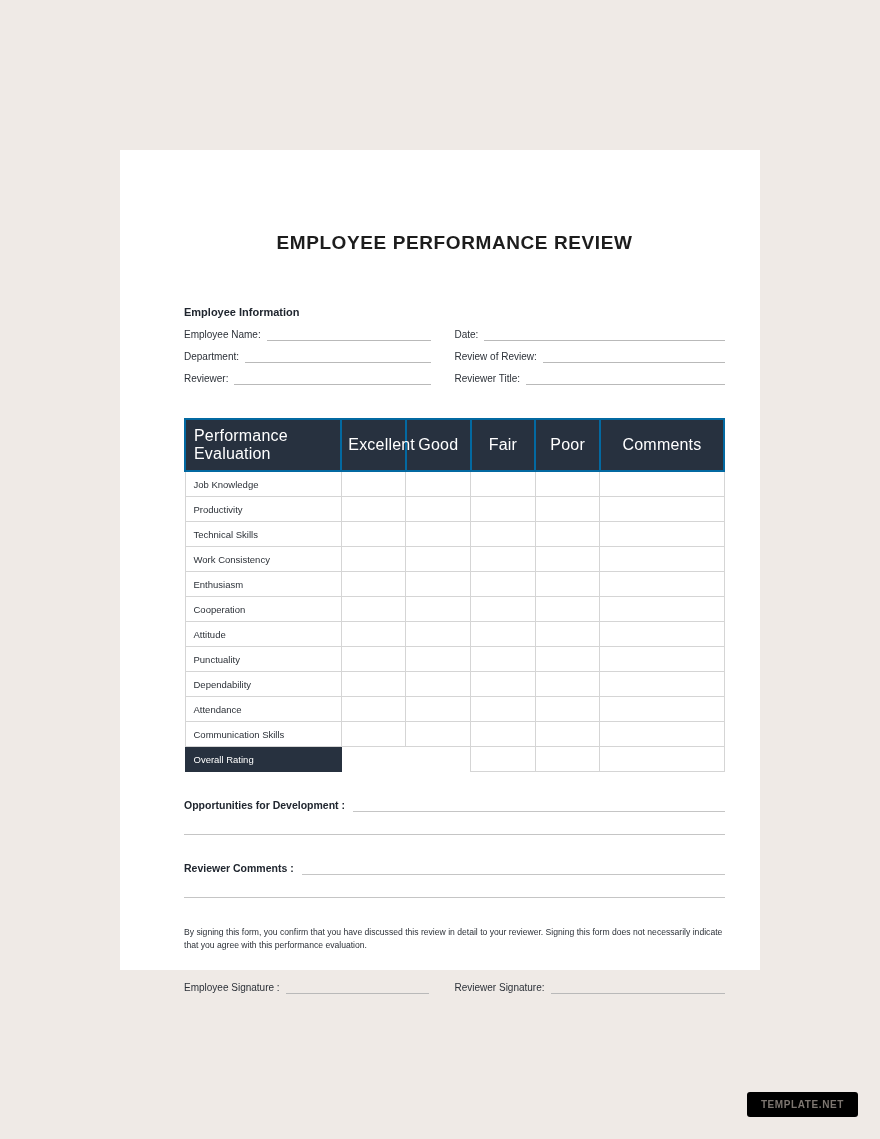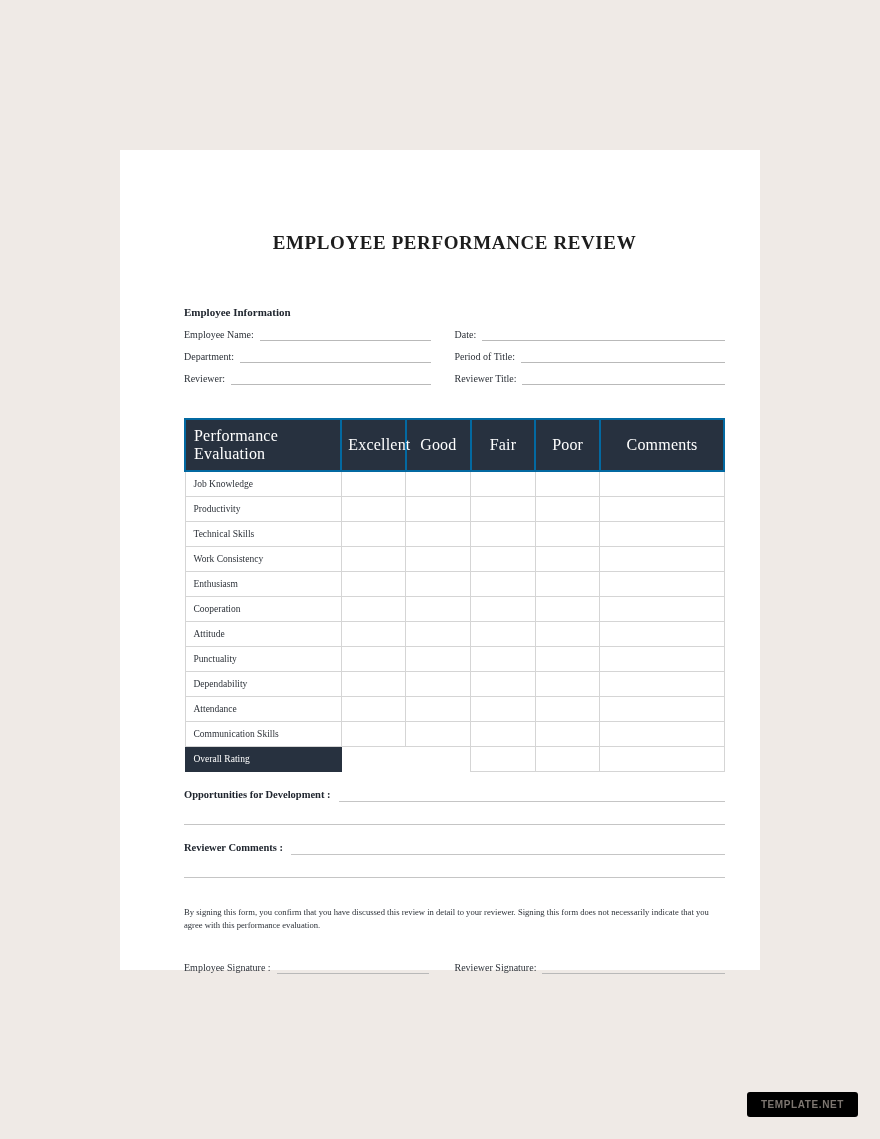--- a/index.html
+++ b/index.html
@@ -16,21 +16,20 @@
   }
   .page {
     position: absolute;
     left: 120px;
     top: 150px;
     width: 640px;
     height: 820px;
     background: #ffffff;
     box-sizing: border-box;
     padding: 60px 35px 0 64px;
-    font-family: Liberation Serif, serif;
   }
   .doc-title {
     text-align: center;
     font-size: 19px;
     font-weight: bold;
     letter-spacing: 0.6px;
     color: #1d1d1d;
     margin: 22px 0 0 0;
   }
   .section-label {
@@ -115,21 +114,21 @@
     border-top: none;
   }
   table.eval tr.overall td.comments-cell {
     border-left: 1px solid #d5d5d5;
     border-right: 1px solid #d5d5d5;
     border-bottom: 1px solid #d5d5d5;
     border-top: none;
   }
 
   .field-block {
-    margin-top: 16px;
+    margin-top: 26px;
   }
   .field-head {
     display: flex;
     align-items: flex-end;
   }
   .field-head .lbl {
     font-size: 10.5px;
     font-weight: bold;
     color: #20262f;
     white-space: nowrap;
@@ -211,21 +210,21 @@
         <span class="lbl">Date:</span>
         <span class="line"></span>
       </div>
     </div>
     <div class="info-row">
       <div class="info-cell left">
         <span class="lbl">Department:</span>
         <span class="line"></span>
       </div>
       <div class="info-cell">
-        <span class="lbl">Period of Title:</span>
+        <span class="lbl">Review of Review:</span>
         <span class="line"></span>
       </div>
     </div>
     <div class="info-row">
       <div class="info-cell left">
         <span class="lbl">Reviewer:</span>
         <span class="line"></span>
       </div>
       <div class="info-cell">
         <span class="lbl">Reviewer Title:</span>

